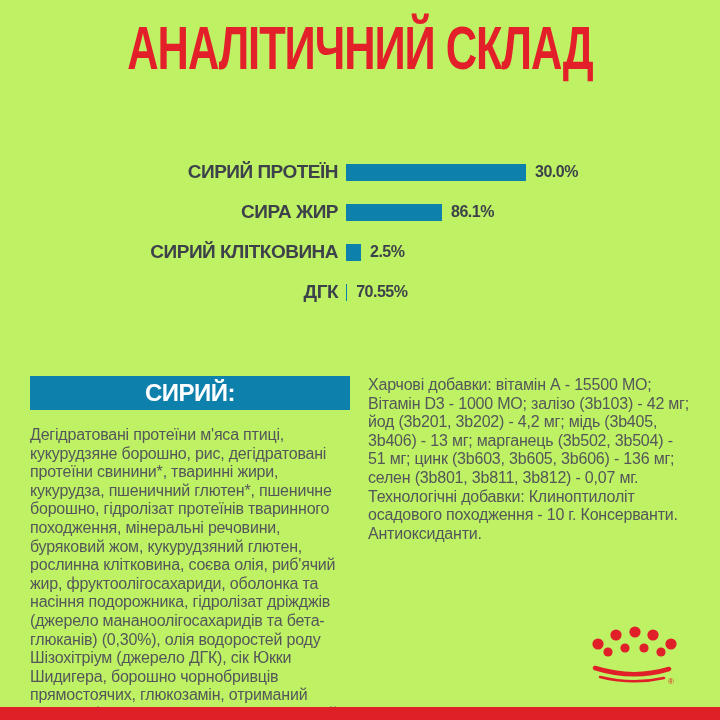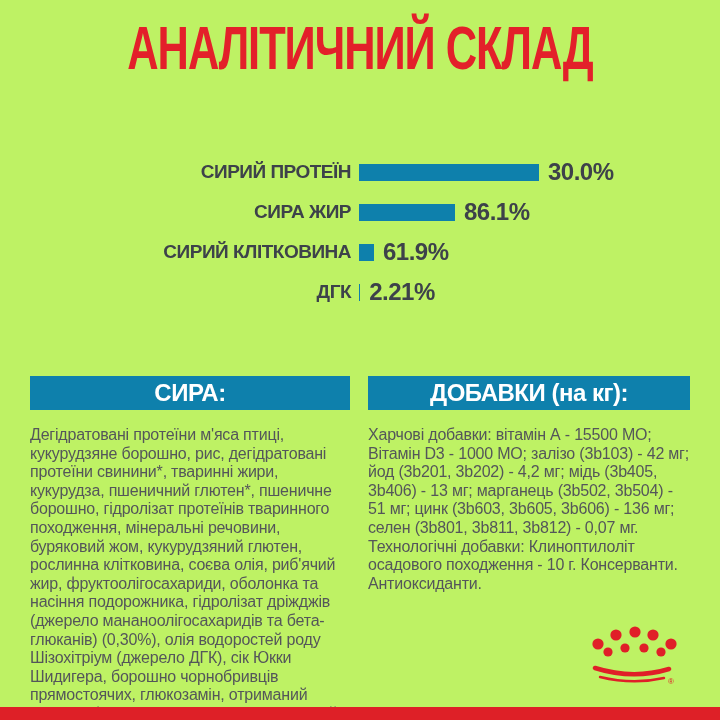--- a/index.html
+++ b/index.html
@@ -8,29 +8,29 @@
     position:relative; width:720px; height:720px;
     background:#bef264; overflow:hidden; margin:0 auto;
   }
   .page-title {
     position:absolute; top:12px; left:0; width:720px;
     text-align:center; color:#e3202a; font-weight:bold;
     font-size:62px; letter-spacing:-1.5px;
     transform:scaleX(0.70); transform-origin:center;
     white-space:nowrap;
   }
-  .chart { position:absolute; top:152px; left:29px; }
+  .chart { position:absolute; top:152px; left:16px; }
   .chart-row { display:flex; align-items:center; height:40px; }
   .chart-label {
     width:322px; text-align:right; font-weight:bold; font-size:19px;
     color:#3d424a; letter-spacing:-0.5px; white-space:nowrap;
   }
   .chart-bar { height:17px; margin-left:8px; background:#0e80ac; flex:0 0 auto; }
   .chart-value {
-    margin-left:9px; font-weight:bold; font-size:24px;
+    margin-left:9px; font-weight:bold; font-size:16px;
     color:#3d424a; letter-spacing:-0.5px; white-space:nowrap;
   }
   .col { position:absolute; top:376px; }
   .col-left  { left:30px;  width:320px; }
   .col-right { left:368px; width:322px; }
   .sec-header {
     height:34px; line-height:34px; background:#0e80ac; color:#ffffff;
     font-weight:bold; font-size:24px; text-align:center;
     letter-spacing:-0.5px; margin-bottom:16px; white-space:nowrap;
   }
@@ -58,37 +58,36 @@
         <div class="chart-value">30.0%</div>
       </div>
       <div class="chart-row">
         <div class="chart-label">СИРА ЖИР</div>
         <div class="chart-bar" style="width: 96px; background: rgb(14, 128, 172);"></div>
         <div class="chart-value">86.1%</div>
       </div>
       <div class="chart-row">
         <div class="chart-label">СИРИЙ КЛІТКОВИНА</div>
         <div class="chart-bar" style="width: 15px; background: rgb(14, 128, 172);"></div>
-        <div class="chart-value">61.9%</div>
+        <div class="chart-value">2.5%</div>
       </div>
       <div class="chart-row">
         <div class="chart-label">ДГК</div>
         <div class="chart-bar" style="width: 1.2px; background: rgb(14, 128, 172);"></div>
-        <div class="chart-value">2.21%</div>
+        <div class="chart-value">70.55%</div>
       </div>
     </div>
 
   <div class="col col-left">
-    <div class="sec-header">СИРА:</div>
+    <div class="sec-header">СИРИЙ:</div>
     <p class="body-text">Дегідратовані протеїни м'яса птиці, кукурудзяне борошно, рис, дегідратовані протеїни свинини*, тваринні жири, кукурудза, пшеничний глютен*, пшеничне борошно, гідролізат протеїнів тваринного походження, мінеральні речовини, буряковий жом, кукурудзяний глютен, рослинна клітковина, соєва олія, риб'ячий жир, фруктоолігосахариди, оболонка та насіння подорожника, гідролізат дріжджів (джерело мананоолігосахаридів та бета-глюканів) (0,30%), олія водоростей роду Шізохітріум (джерело ДГК), сік Юкки Шидигера, борошно чорнобривців прямостоячих, глюкозамін, отриманий шляхом ферментації, гідролізат хрящовий (джерело хондроїтину).</p>
     <p class="body-text">*L.I.P.: білки, відібрані за принципом високої перетравності.</p>
   </div>
 
   <div class="col col-right">
-    <div class="sec-header">ДОБАВКИ (на кг):</div>
     <p class="body-text">Харчові добавки: вітамін А - 15500 МО; Вітамін D3 - 1000 МО; залізо (3b103) - 42 мг; йод (3b201, 3b202) - 4,2 мг; мідь (3b405, 3b406) - 13 мг; марганець (3b502, 3b504) - 51 мг; цинк (3b603, 3b605, 3b606) - 136 мг; селен (3b801, 3b811, 3b812) - 0,07 мг. Технологічні добавки: Клиноптилоліт осадового походження - 10 г. Консерванти. Антиоксиданти.</p>
   </div>
 
   <svg class="crown" viewBox="0 0 100 70">
     <g fill="#e01f28">
 
       <circle cx="6" cy="18" r="5.6"></circle>
       <circle cx="24" cy="9" r="5.6"></circle>
       <circle cx="43" cy="6" r="5.6"></circle>
       <circle cx="61" cy="9" r="5.6"></circle>

